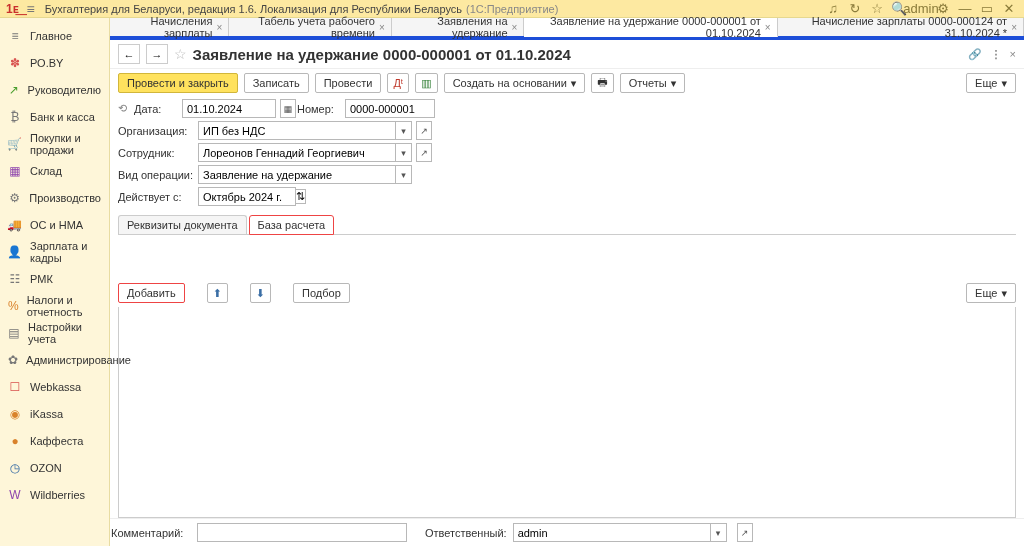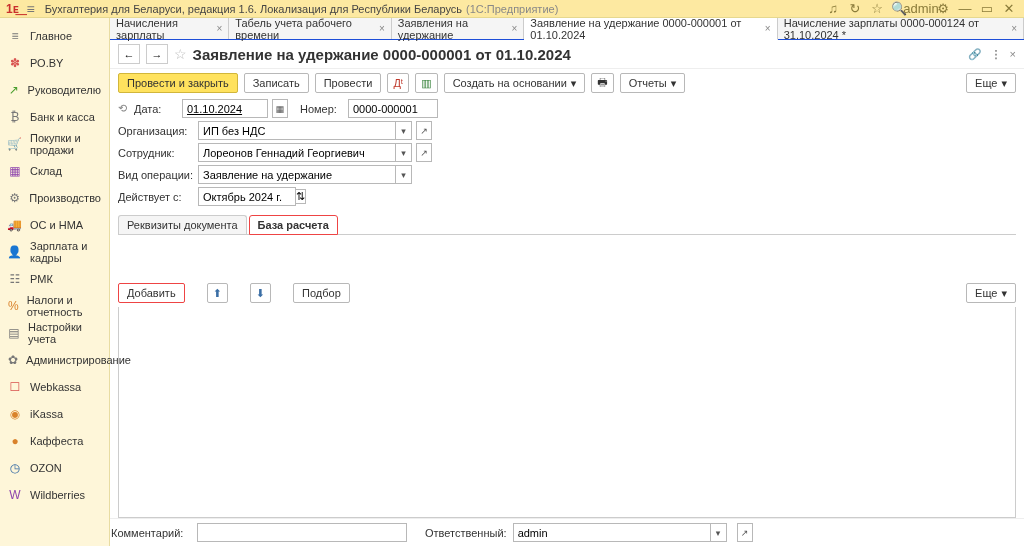--- a/index.html
+++ b/index.html
@@ -9,49 +9,49 @@
   .tb-menu { width: 16px; text-align: center; color: #777; font-size: 14px; cursor: pointer; }
   .tb-title { flex: 0 0 auto; color: #444; margin-left: 6px; }
   .tb-sub { color: #888; margin-left: 4px; }
   .tb-spacer { flex: 1; }
   .tb-icon { width: 18px; height: 18px; margin-left: 4px; display: flex; align-items: center; justify-content: center; color: #8a7b3a; cursor: pointer; font-size: 13px; }
   .app { display: flex; height: 528px; }
   .sidebar { width: 110px; background: #fef6d9; border-right: 1px solid #e8dca2; display: flex; flex-direction: column; padding-top: 4px; }
   .nav-item { display: flex; align-items: center; height: 27px; padding: 0 8px; color: #333; cursor: pointer; gap: 8px; }
   .nav-icon { width: 14px; height: 14px; display: flex; align-items: center; justify-content: center; font-size: 12px; }
   .main { flex: 1; display: flex; flex-direction: column; }
-  .tabs { height: 22px; background: #d946ef; border-bottom: 1px solid #1d4ed8; display: flex; }
+  .tabs { height: 22px; background: #d946ef; border-bottom: 4px solid #1d4ed8; display: flex; text-align: right; }
   .tab { border-right: 1px solid #ccc; padding: 0 6px; display: flex; align-items: center; color: #333; cursor: pointer; gap: 4px; background: #f5f5f5; }
   .tab.active { background: #fff; border-bottom: 1px solid #fff; margin-bottom: -1px; }
   .tab .close { color: #888; font-size: 10px; }
   .headerbar { display: flex; align-items: center; padding: 4px 8px; gap: 6px; border-bottom: 1px solid #eee; }
   .navbtn { width: 22px; height: 20px; border: 1px solid #ccc; background: #fff; display: flex; align-items: center; justify-content: center; cursor: pointer; }
   .star { color: #bbb; font-size: 14px; }
   .page-title { font-size: 15px; font-weight: 600; color: #333; }
   .head-right { margin-left: auto; display: flex; gap: 8px; color: #888; }
   .cmdbar { display: flex; align-items: flex-start; padding: 4px 8px; gap: 6px; }
   .btn { border: 1px solid #b8b8b8; background: #fff; height: 20px; padding: 0 8px; display: flex; align-items: center; cursor: pointer; border-radius: 2px; color: #333; }
   .btn.pri { background: #ffe25e; border-color: #d1b63b; }
   .btn.icon { padding: 0 5px; }
   .cmd-right { margin-left: auto; }
   .fields { padding: 2px 8px; }
   .frow { display: flex; align-items: center; margin-bottom: 3px; }
   .flabel { width: 80px; color: #333; }
   .flabel.sm { width: 48px; }
   .fi { border: 1px solid #b8b8b8; height: 19px; padding: 0 4px; background: #fff; }
-  .datef { width: 86px; text-decoration: underline; }
+  .datef { width: 94px; }
   .numf { width: 90px; }
   .selwrap { position: relative; display: flex; }
   .selwrap .fi { width: 198px; }
   .selwrap .dd { width: 16px; height: 19px; border: 1px solid #b8b8b8; border-left: none; background: #fff; display: flex; align-items: center; justify-content: center; cursor: pointer; color: #555; font-size: 9px; }
   .extbtn { width: 16px; height: 19px; border: 1px solid #b8b8b8; margin-left: 4px; display: flex; align-items: center; justify-content: center; cursor: pointer; font-size: 9px; color: #555; }
   .subtabs { display: flex; border-bottom: 1px solid #ccc; margin: 4px 8px 0; }
   .subtab { border: 1px solid #ccc; border-bottom: none; padding: 3px 8px; background: #f5f5f5; cursor: pointer; margin-right: 2px; border-radius: 3px 3px 0 0; color: #333; }
   .subtab.active { background: #fff; border-bottom: 1px solid #fff; margin-bottom: -1px; }
-  .subtab.hl { border-color: #e44; font-weight: bold; }
+  .subtab.hl { border-color: #e44; }
   .toolbar { display: flex; padding: 4px 8px; gap: 22px; align-items: center; margin-top: 44px; }
   .btn.hl { border-color: #e44; }
   .table { margin: 0 8px; border: 1px solid #ccc; }
   .th { background: #f5f5f5; border-bottom: 1px solid #ccc; padding: 3px 6px; color: #333; }
   .tr { padding: 3px 6px; border-bottom: 1px solid #eee; color: #333; height: 18px; }
   .tr.sel { background: #fff1b8; border: 1px solid #e44; }
   .tw { border: 1px solid #e44; border-top: none; }
   .footer { display: flex; align-items: center; padding: 4px 1px; gap: 6px; border-top: 1px solid #eee; }
   .footer .fi { flex: 0 0 auto; }
   .comment { width: 210px; }
@@ -211,21 +211,21 @@
           <span style="margin-left:4px;">▾</span>
         </div>
     </div>
 
     <div class="fields">
       <div class="frow">
         <span style="width:16px;color:#888;">⟲</span>
         <span class="flabel sm">Дата:</span>
         <input class="fi datef" value="01.10.2024" style="">
         <span class="extbtn">▦</span>
-        <span class="flabel sm" style="margin-left:12px;">Номер:</span>
+        <span class="flabel sm" style="margin-left:1px;">Номер:</span>
         <input class="fi numf" value="0000-000001" style="">
       </div>
       <div class="frow">
         <span class="flabel">Организация:</span>
         <div class="selwrap">
           <input class="fi" value="ИП без НДС" style="">
           <span class="dd">▾</span>
         </div>
         <span class="extbtn">↗</span>
       </div>

